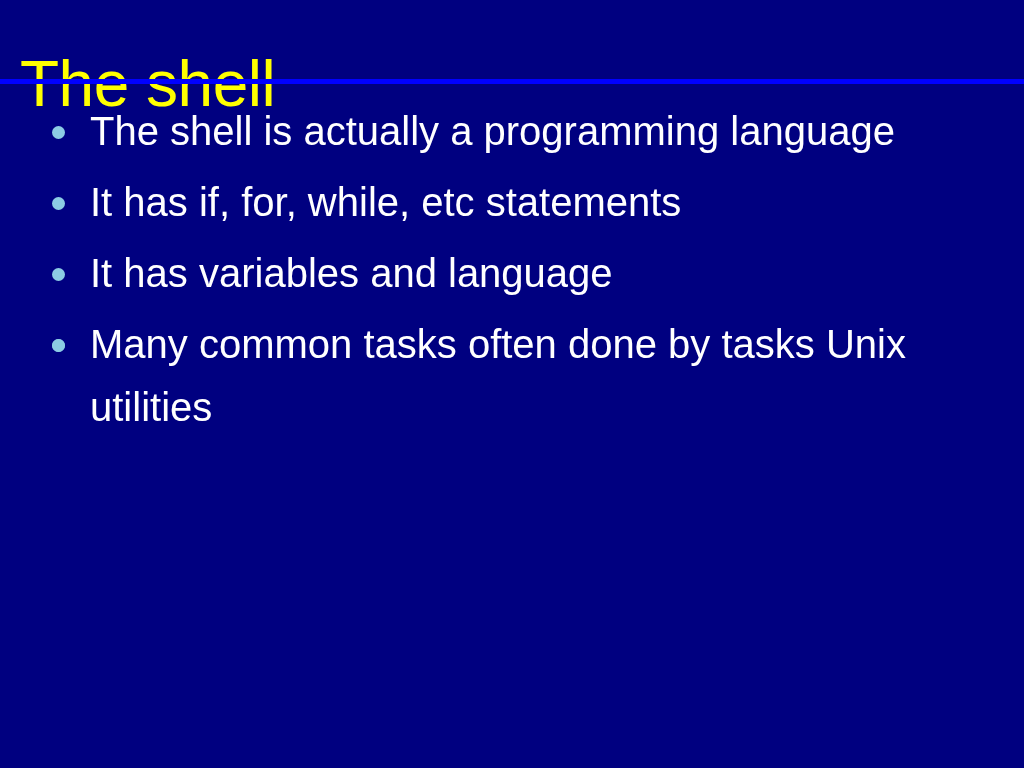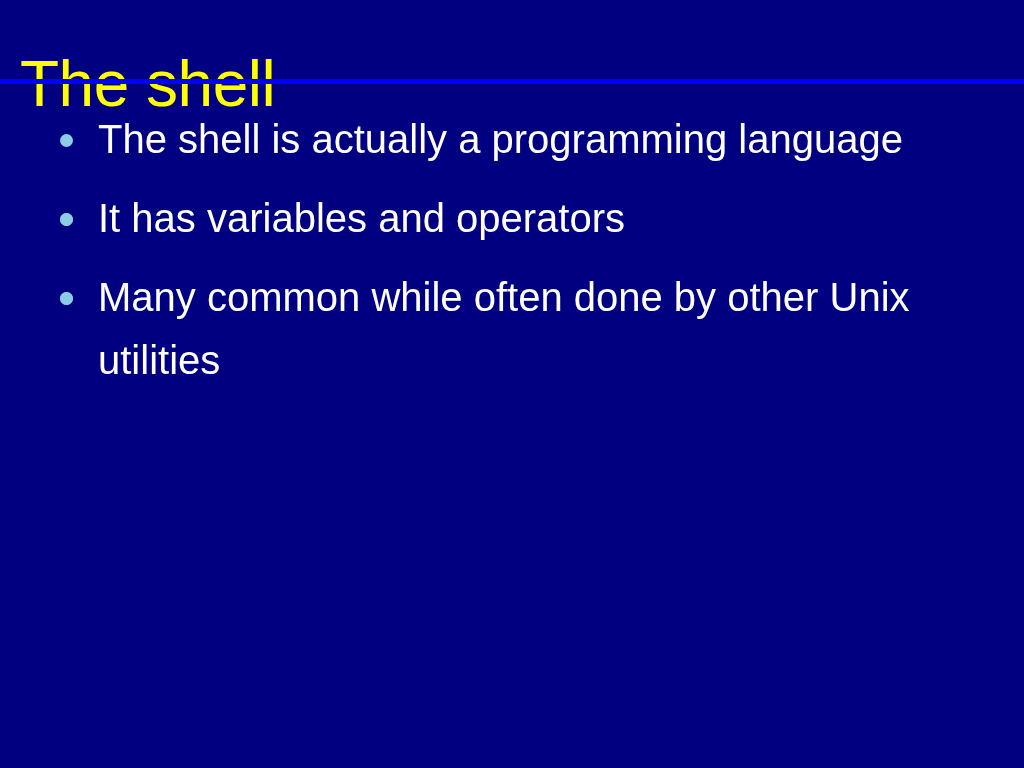--- a/index.html
+++ b/index.html
@@ -50,21 +50,21 @@
     position: absolute;
     left: 0;
     top: 92px;
     width: 1024px;
     margin: 0;
     padding: 0;
     list-style: none;
   }
   .bullet-item {
     position: relative;
-    margin: 16px;
+    margin: 8px;
     padding: 0 40px 0 82px;
     font-size: 40px;
     line-height: 63px;
     color: #FFFFFF;
     letter-spacing: 0px;
   }
   .bullet-dot {
     position: absolute;
     left: 44px;
     top: 26px;
@@ -88,31 +88,32 @@
 
   <ul class="body-list">
 
     <li class="bullet-item">
       <span class="bullet-dot"></span>
       <span class="bullet-text">The shell is actually a programming language</span>
     </li>
 
     <li class="bullet-item">
       <span class="bullet-dot"></span>
+      <span class="bullet-text">It has if, for, while, etc statements</span>
     </li>
 
     <li class="bullet-item">
       <span class="bullet-dot"></span>
-      <span class="bullet-text">It has variables and operators</span>
+      <span class="bullet-text">It has variables and language</span>
     </li>
 
     <li class="bullet-item">
       <span class="bullet-dot"></span>
     </li>
 
     <li class="bullet-item">
       <span class="bullet-dot"></span>
-      <span class="bullet-text">Many common while often done by other Unix utilities</span>
+      <span class="bullet-text">Many common tasks often done by tasks Unix utilities</span>
     </li>
 
   </ul>
 
 </div>
 
 </body></html>

